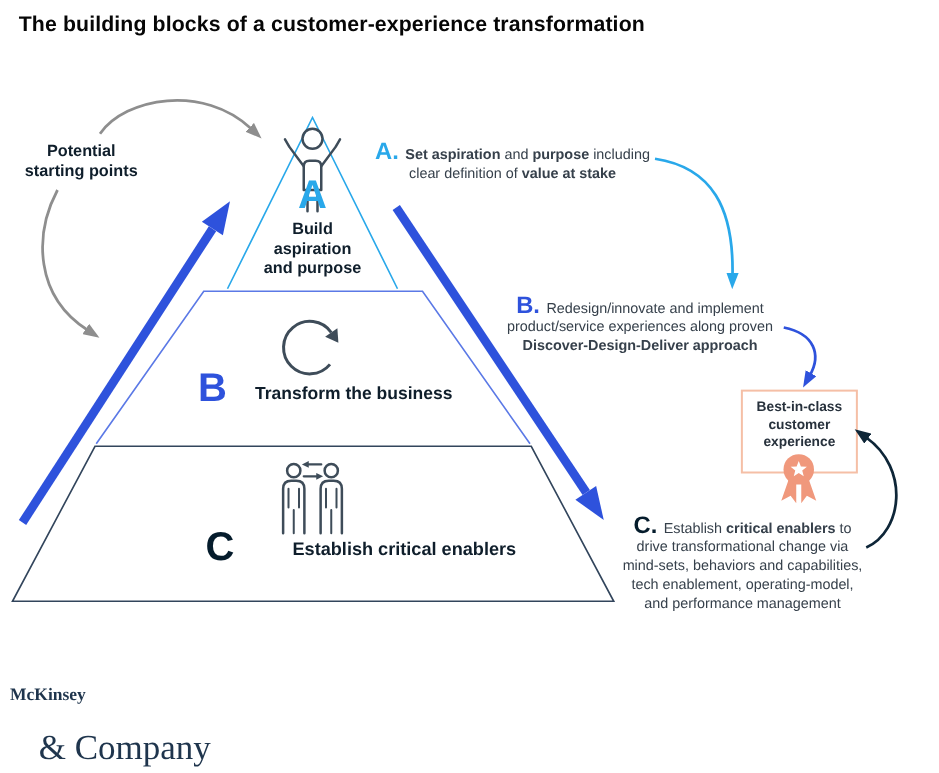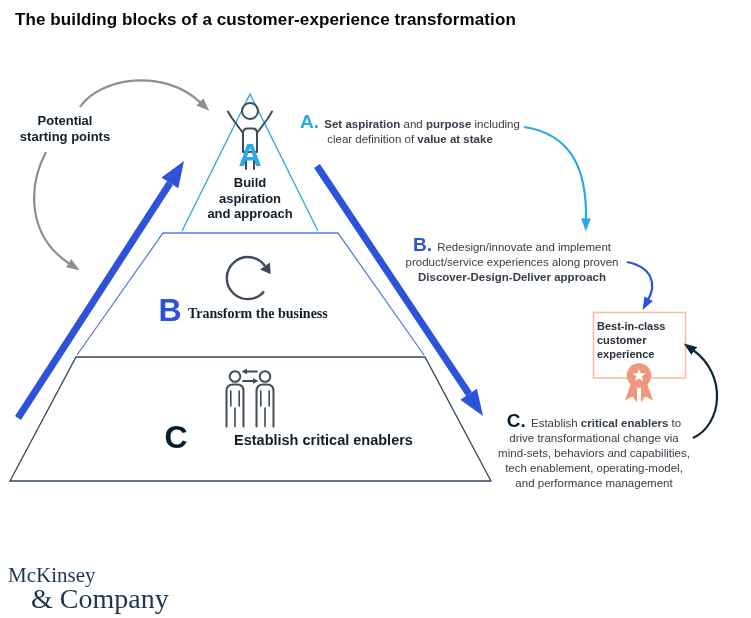--- a/index.html
+++ b/index.html
@@ -11,37 +11,37 @@
   .start-label{left:15px;top:113px;width:100px;text-align:center;font-size:13px;font-weight:700;
                color:#0F1E2B;line-height:16px;}
   .start-label div{white-space:nowrap;}
   .pyr-letter{font-weight:700;text-align:center;}
   .pyr-letter-a{left:232px;top:137px;width:36px;font-size:32px;color:#29A8EA;}
   .pyr-letter-b{left:152px;top:292px;width:36px;font-size:32px;color:#2E52DC;}
   .pyr-letter-c{left:158px;top:419px;width:36px;font-size:32px;color:#051C2C;}
   .pyr-label{font-weight:700;color:#0F1E2B;}
   .pyr-label-a{left:190px;top:175px;width:120px;text-align:center;font-size:13px;line-height:15.5px;}
   .pyr-label-a div{white-space:nowrap;}
-  .pyr-label-b{left:188px;top:306px;font-size:14px;white-space:nowrap;font-family:Liberation Serif, serif;}
+  .pyr-label-b{left:204px;top:306px;font-size:14px;white-space:nowrap;}
   .pyr-label-c{left:190px;top:432px;font-size:14.5px;white-space:nowrap;margin-left:44px;}
   .ann{font-size:11.5px;line-height:15px;text-align:center;color:#36404B;}
   .ann div{white-space:nowrap;}
   .ann .bold{font-weight:700;}
   .ltr{font-size:19px;font-weight:700;line-height:1px;margin-right:2px;}
   .ltr-cyan{color:#29A8EA;}
   .ltr-blue{color:#2E52DC;}
   .ltr-navy{color:#051C2C;}
   .ann-a{left:285px;top:117px;width:250px;}
   .ann-b{left:387px;top:240px;width:250px;}
   .ann-c{left:469px;top:404px;width:250px;margin-top:12px;}
-  .box-label{left:597px;top:319px;width:85px;text-align:left;font-size:11px;font-weight:700;
+  .box-label{left:597px;top:319px;width:85px;text-align:center;font-size:11px;font-weight:700;
              line-height:14px;color:#27313C;}
   .box-label div{white-space:nowrap;}
   .logo{font-family:"Liberation Serif",serif;color:#1F354D;white-space:nowrap;}
-  .logo-l1{left:8px;top:563px;font-size:21px;}
+  .logo-l1{left:8px;top:549px;font-size:14px;font-weight:bold;}
   .logo-l2{left:31px;top:583px;font-size:28px;}
 </style>
 </head>
 <body>
 
 <div class="stage">
 
   <svg class="layer" width="751" height="618" viewBox="0 0 751 618">
     <defs>
       <marker id="mGray" viewBox="0 0 12 9" refX="1.5" refY="4.5" markerWidth="13" markerHeight="10" orient="auto" markerUnits="userSpaceOnUse">
@@ -117,21 +117,21 @@
 
   <div class="abs start-label">
       <div>Potential</div>
       <div>starting points</div>
     </div>
 
   <div class="abs pyr-letter pyr-letter-a">A</div>
   <div class="abs pyr-label pyr-label-a">
       <div>Build</div>
       <div>aspiration</div>
-      <div>and approach</div>
+      <div>and purpose</div>
     </div>
 
   <div class="abs pyr-letter pyr-letter-b">B</div>
   <div class="abs pyr-label pyr-label-b">Transform the business</div>
 
   <div class="abs pyr-letter pyr-letter-c">C</div>
   <div class="abs pyr-label pyr-label-c">Establish critical enablers</div>
 
   <div class="abs ann ann-a">
       <div><span class="ltr ltr-cyan">A.</span><span> </span><span class="bold">Set aspiration</span><span> and </span><span class="bold">purpose</span><span> including</span></div>

